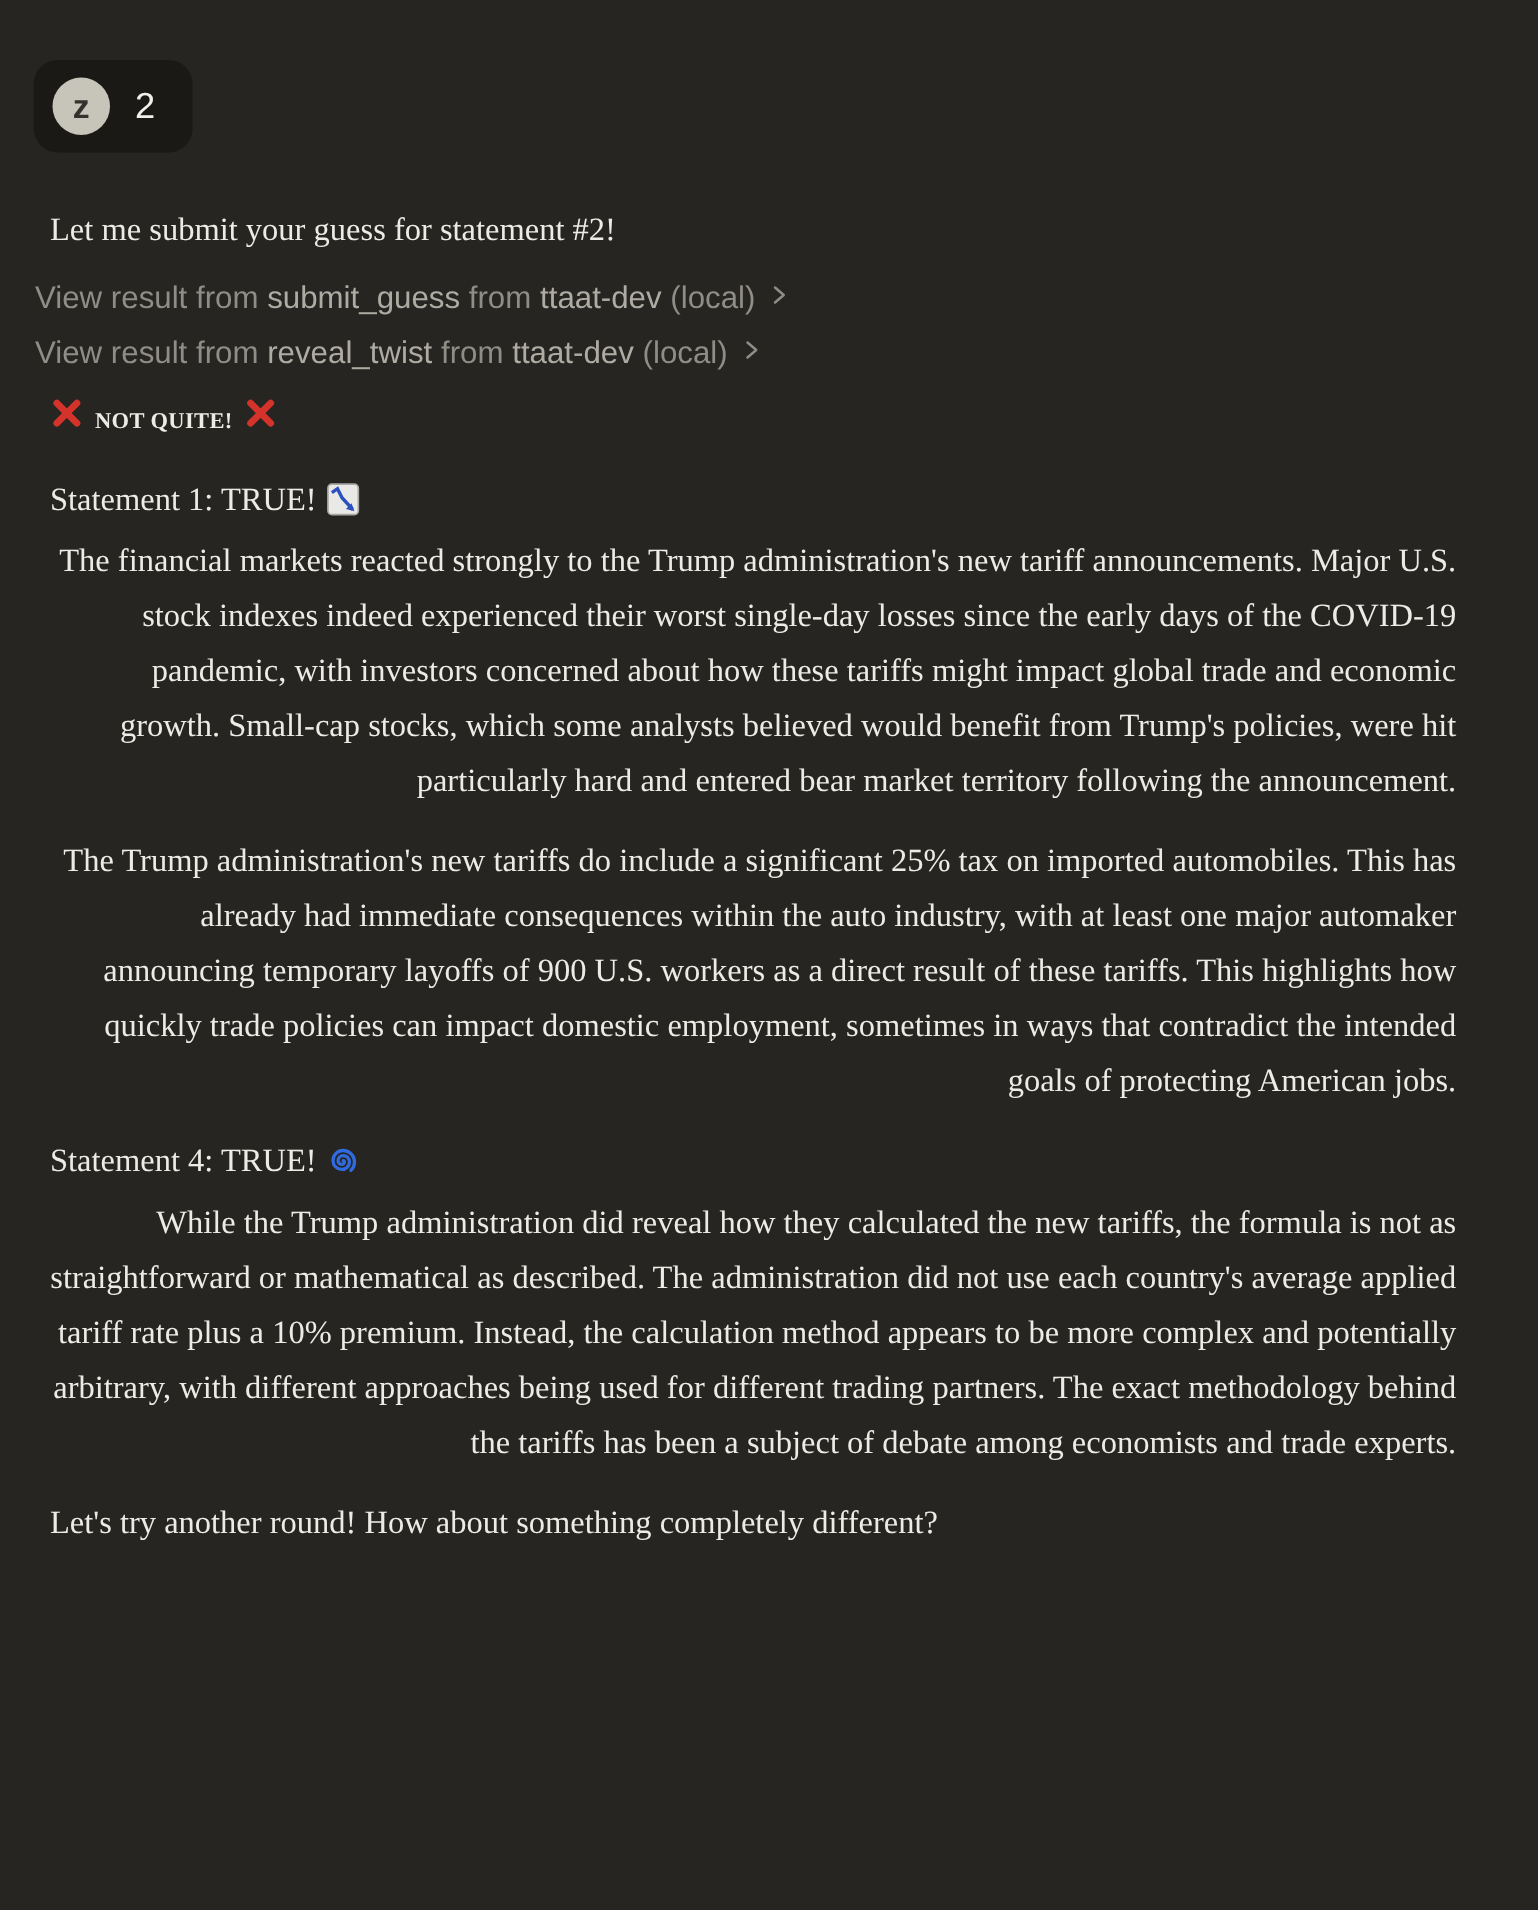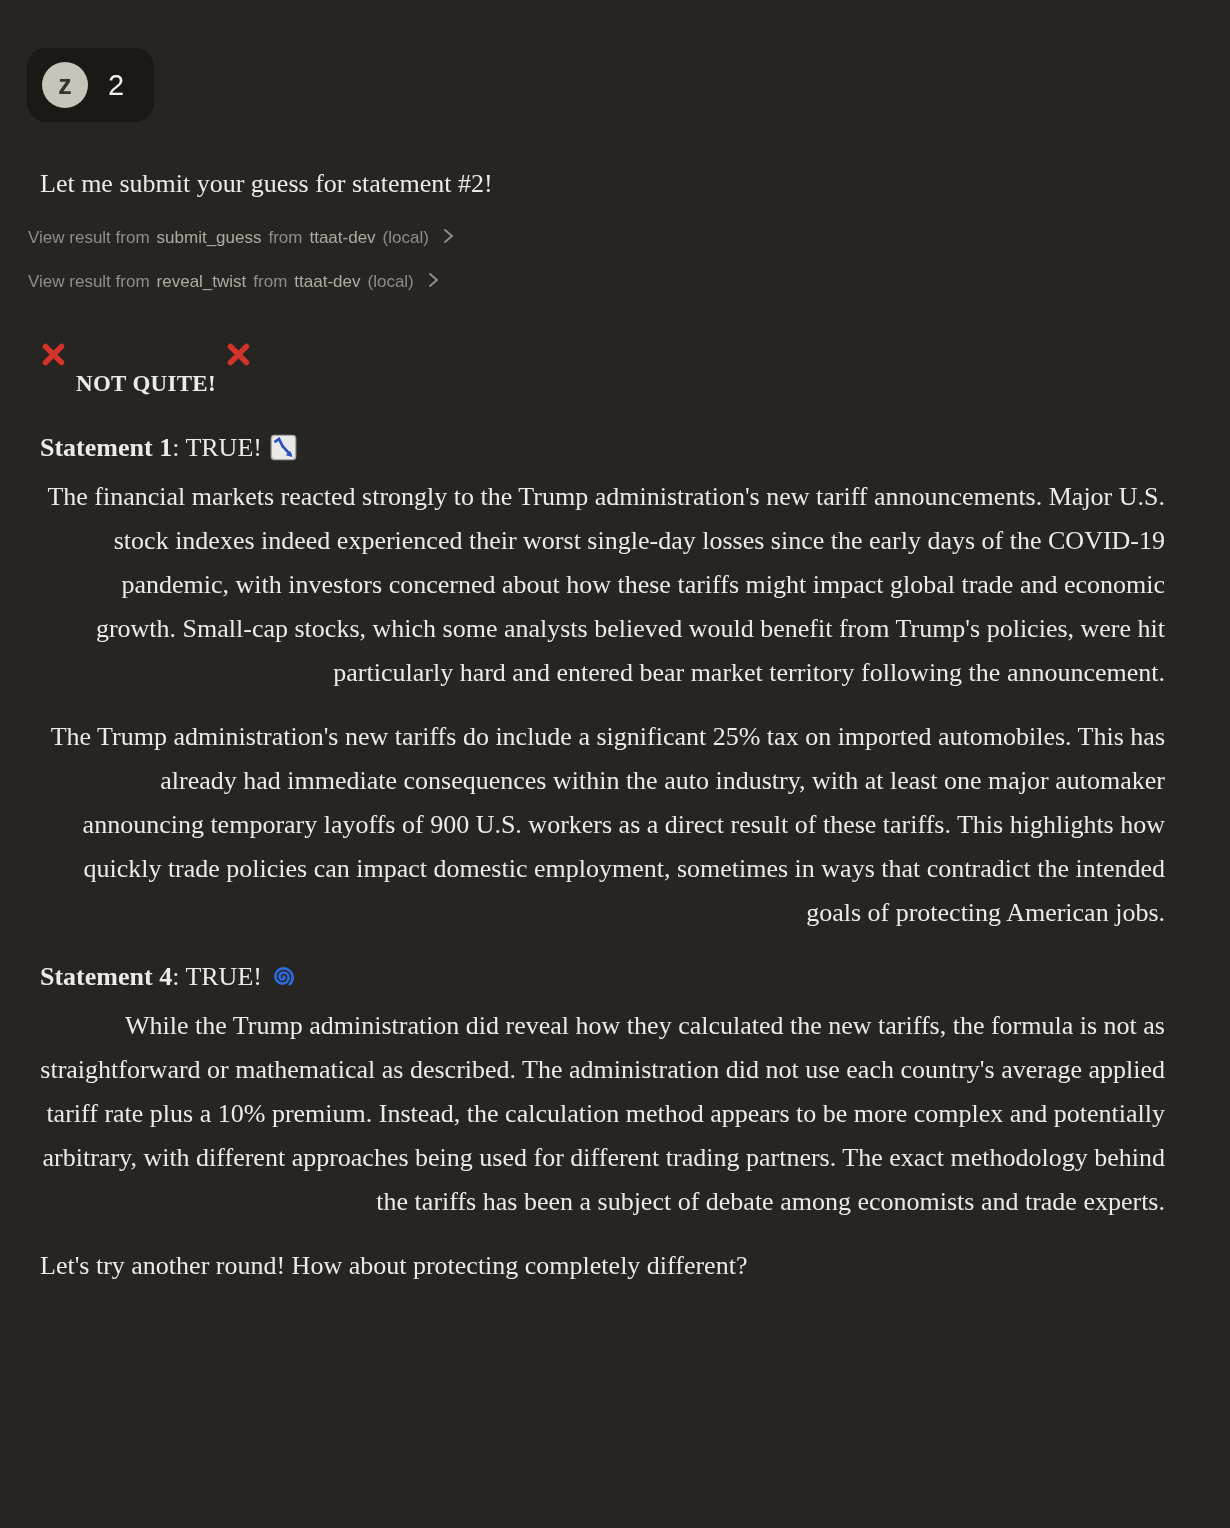--- a/index.html
+++ b/index.html
@@ -58,42 +58,41 @@
   .tool-row {
     display: flex;
     align-items: center;
     gap: 7px;
     margin: 20px 0 20px -12px;
     height: 24px;
     cursor: pointer;
   }
   .tool-row .g {
     color: #8f8d86;
-    font-size: 17px;
+    font-size: 25px;
     font-family: "Liberation Sans", sans-serif;
   }
   .tool-row .b {
     font-weight: 400;
     color: #aeaca2;
   }
   .chev { margin-left: 7px; display: inline-block; }
   
   .banner {
     display: flex;
     align-items: center;
     gap: 9px;
   }
   .banner strong {
     font-weight: 700;
-    font-size: 23px;
+    font-size: 18px;
     letter-spacing: 0.3px;
-    margin-top: 48px;
   }
   
-  .stmt strong { font-weight: 700; }
+  .stmt strong { font-weight: 400; }
   .stmt-head { display: block; }
   .stmt-body { display: block; text-align: right; }
   .icon-inline {
     display: inline-block;
     vertical-align: -5px;
     margin-left: 8px;
   }
 </style>
 </head>
 <body>
@@ -170,15 +169,15 @@
 
   <p class="serif stmt">
     <span class="stmt-head">
       <strong>Statement 4</strong><span>: TRUE!</span><span class="icon-inline"><svg width="27" height="27" viewBox="0 0 32 32">
             <path d="M16 16 a1.2 1.2 0 0 1 1.2 1.2 a2.4 2.4 0 0 1 -2.4 2.4 a3.6 3.6 0 0 1 -3.6 -3.6 a4.8 4.8 0 0 1 4.8 -4.8 a6 6 0 0 1 6 6 a7.2 7.2 0 0 1 -7.2 7.2 a8.4 8.4 0 0 1 -8.4 -8.4 a9.6 9.6 0 0 1 9.6 -9.6 a10.8 10.8 0 0 1 10.8 10.8 a11.5 11.5 0 0 1 -3.4 8.1" fill="none" stroke="#2f6bdf" stroke-width="3.1" stroke-linecap="round"></path>
           </svg></span>
     </span>
     <span class="stmt-body">While the Trump administration did reveal how they calculated the new tariffs, the formula is not as straightforward or mathematical as described. The administration did not use each country's average applied tariff rate plus a 10% premium. Instead, the calculation method appears to be more complex and potentially arbitrary, with different approaches being used for different trading partners. The exact methodology behind the tariffs has been a subject of debate among economists and trade experts.</span>
   </p>
 
-  <p class="serif">Let's try another round! How about protecting completely different?</p>
+  <p class="serif">Let's try another round! How about something completely different?</p>
 
 </div>
 
 </body></html>

